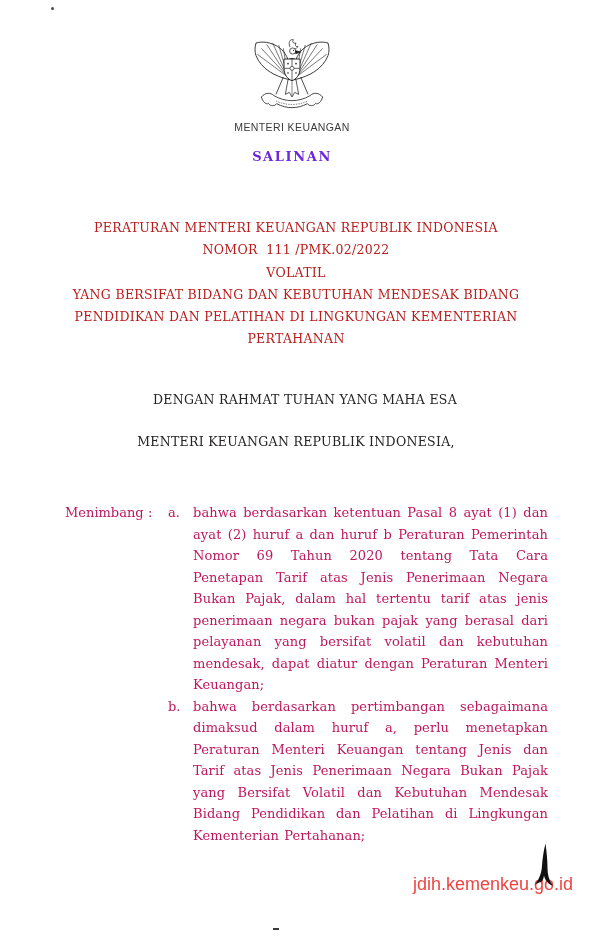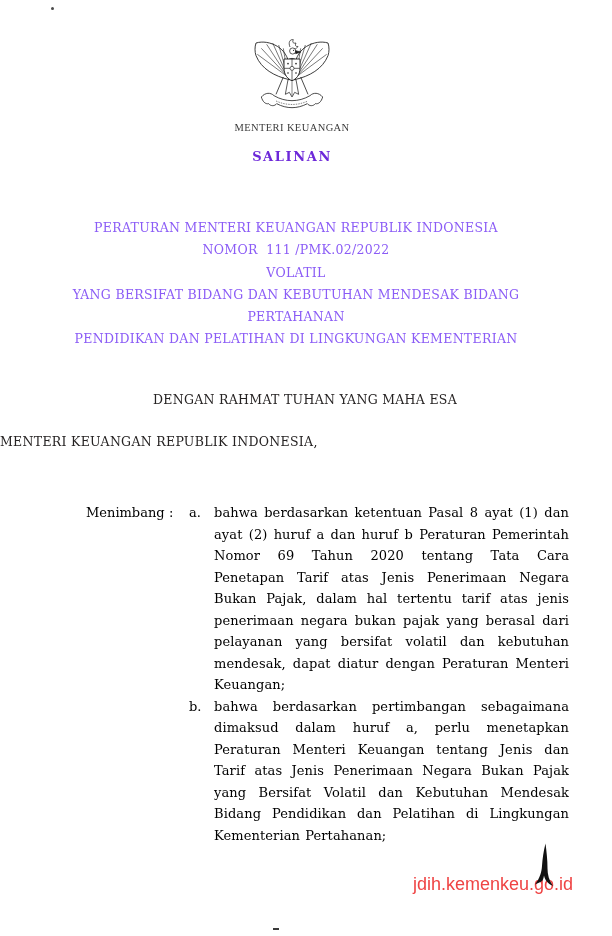--- a/index.html
+++ b/index.html
@@ -5,34 +5,34 @@
   html,body{margin:0;padding:0;background:#ffffff;}
   .page{position:relative;width:612px;height:936px;background:#ffffff;overflow:hidden;
         font-family:"DejaVu Serif",serif;color:#262323;}
 
   .speck1{position:absolute;left:51px;top:7px;width:3px;height:3px;background:#4a4a4a;border-radius:50%;}
   .speck2{position:absolute;left:273px;top:928px;width:6px;height:2px;background:#3a3a3a;}
 
   .emblem{position:absolute;left:252px;top:38px;width:80px;height:82px;}
 
   .ministry-block{position:absolute;left:0;top:121px;width:584px;text-align:center;
-        font-family:Liberation Serif, serif;font-size:10.5px;line-height:13px;
+        font-family:Liberation Sans, sans-serif;font-size:10.5px;line-height:13px;
         color:#3b3b3b;letter-spacing:0.4px;}
   .salinan{position:absolute;left:0;top:149px;width:584px;text-align:center;
         font-size:13px;font-weight:bold;letter-spacing:1.6px;color:#6d28d9;}
 
   .title-block{position:absolute;left:0;top:217px;width:592px;text-align:center;
-        font-size:12.5px;line-height:22.3px;letter-spacing:0.3px;color:#8b5cf6;}
+        font-size:12.5px;line-height:22.3px;letter-spacing:0.3px;color:#b91c1c;}
   .invocation{position:absolute;left:0;top:392px;width:592px;text-align:center;
         font-size:12.5px;letter-spacing:0.3px;padding-left:9px;}
-  .authority{position:absolute;left:0;top:434px;width:592px;text-align:left;
+  .authority{position:absolute;left:0;top:434px;width:592px;text-align:center;
         font-size:12.5px;letter-spacing:0.3px;}
 
   .considerations{position:absolute;left:65px;top:502px;width:483px;display:flex;
-        font-size:13px;line-height:21.5px;color:#000000;margin-left:21px;}
+        font-size:13px;line-height:21.5px;color:#be185d;}
   .c-label{flex:0 0 83px;}
   .c-colon{flex:0 0 20px;}
   .c-items{flex:1;}
   .c-item{display:flex;}
   .c-marker{flex:0 0 25px;}
   .c-text{flex:1;text-align:justify;text-justify:inter-word;word-spacing:1px;letter-spacing:0.1px;}
 
   .watermark{position:absolute;top:874px;right:39px;font-family:"Liberation Sans",sans-serif;
         font-size:18px;text-decoration:none;cursor:pointer;}
   .cursor{position:absolute;left:532px;top:843px;width:24px;height:46px;}
@@ -80,22 +80,22 @@
   <div class="ministry-block">
     <div>MENTERI KEUANGAN</div>
   </div>
   <div class="salinan">SALINAN</div>
 
   <div class="title-block">
     <div>PERATURAN MENTERI KEUANGAN REPUBLIK INDONESIA</div>
     <div>NOMOR&nbsp;&nbsp;111 /PMK.02/2022</div>
     <div>VOLATIL</div>
     <div>YANG BERSIFAT BIDANG DAN KEBUTUHAN MENDESAK BIDANG</div>
+    <div>PENDIDIKAN DAN PELATIHAN DI LINGKUNGAN KEMENTERIAN</div>
     <div>PERTAHANAN</div>
-    <div>PENDIDIKAN DAN PELATIHAN DI LINGKUNGAN KEMENTERIAN</div>
   </div>
 
   <div class="invocation">DENGAN RAHMAT TUHAN YANG MAHA ESA</div>
   <div class="authority">MENTERI KEUANGAN REPUBLIK INDONESIA,</div>
 
   <div class="considerations">
     <div class="c-label">Menimbang</div>
     <div class="c-colon">:</div>
     <div class="c-items">
       <div class="c-item">

